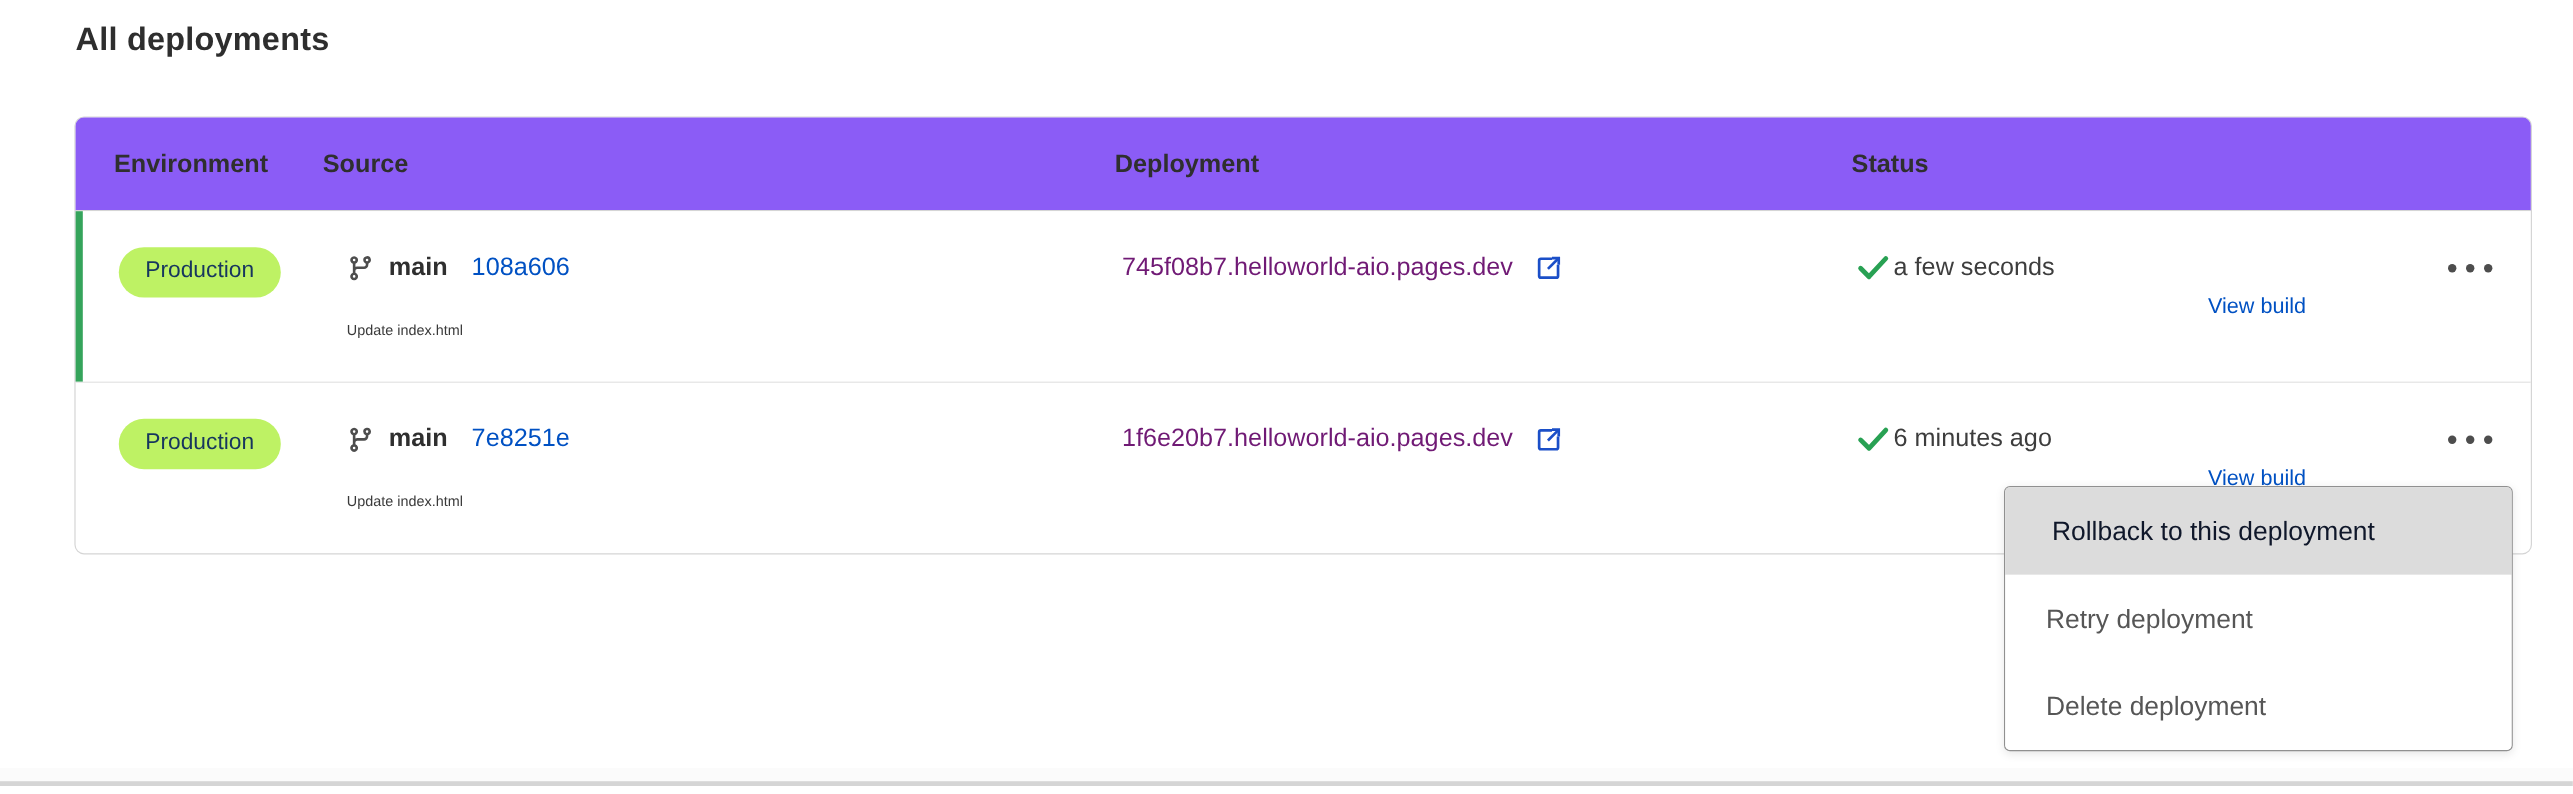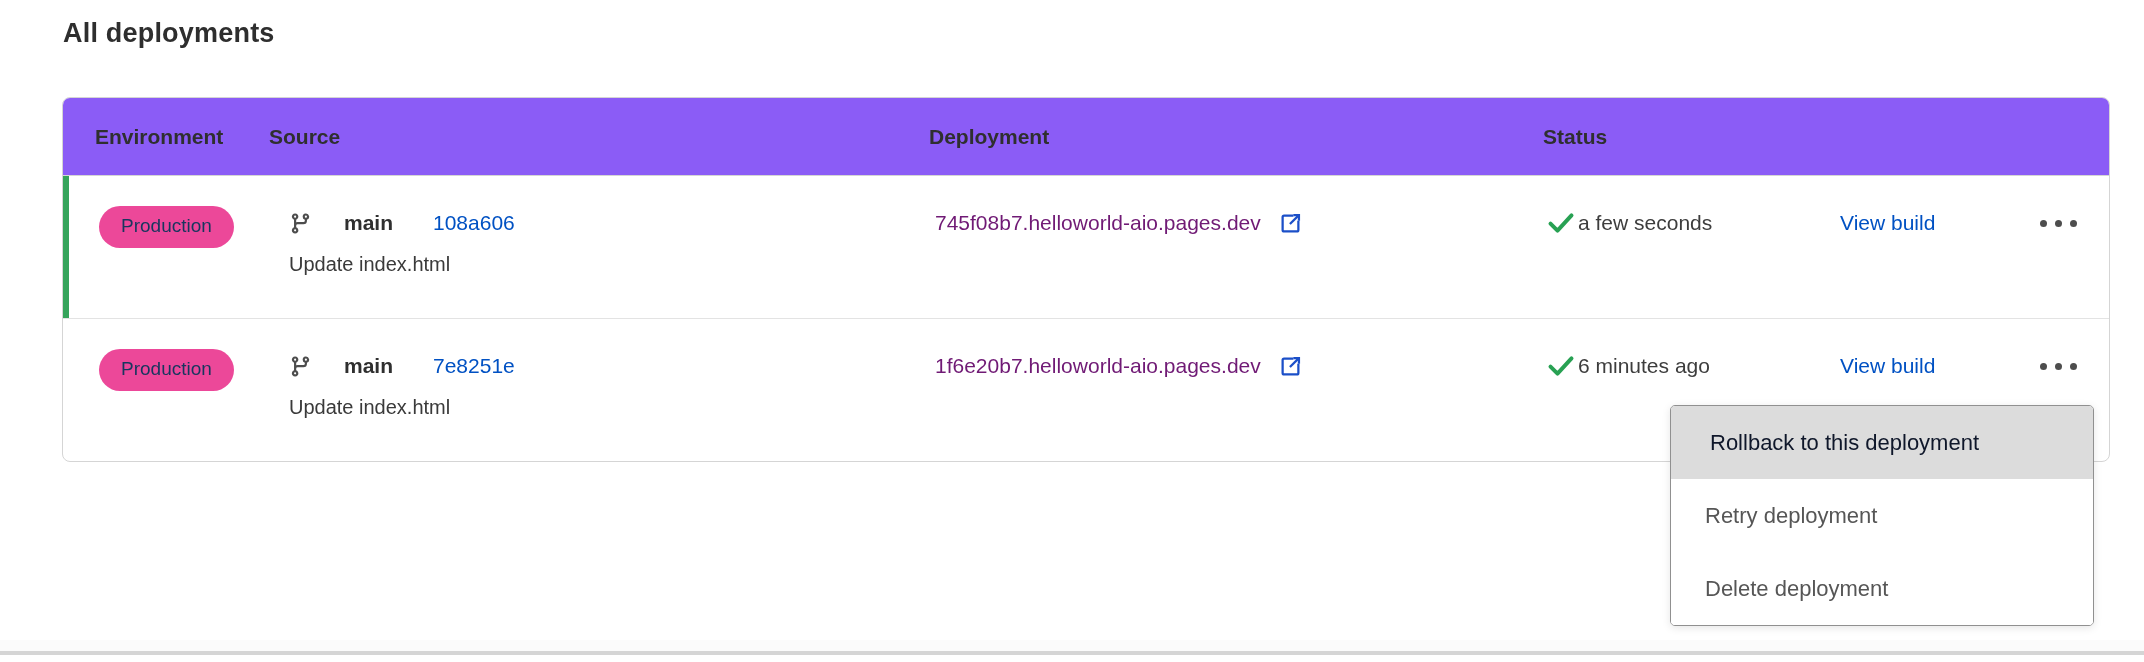--- a/index.html
+++ b/index.html
@@ -13,36 +13,36 @@
   .thead { display:grid; grid-template-columns:174px 660px 614px 1fr; align-items:center;
     height:78px; padding:0 30px 0 32px; background:#8b5cf6; border-bottom:1px solid #d5d5d5;
     border-radius:7px 7px 0 0; font-size:21px; font-weight:700; color:#2f2f2f; }
   .thead .th-source { padding-left:0; }
 
   .trow { position:relative; display:grid; grid-template-columns:174px 660px 614px 297px 170px 1fr;
     height:143px; padding:30px 30px 0 32px; align-items:start; }
   .trow.row-1 { border-bottom:1px solid #e3e3e3; }
   .trow.current::before { content:""; position:absolute; left:0; top:0; bottom:0; width:6px; background:#35a45b; }
 
-  .env-badge { display:inline-block; margin-left:4px; padding:9px 22px 10px; background:#ec4899; color:#17365e;
+  .env-badge { display:inline-block; margin-left:4px; padding:9px 22px 10px; background:#bef264; color:#17365e;
     font-size:19px; border-radius:24px; line-height:1.2; }
 
   .cell-source { padding-left:20px; }
-  .src-line1 { display:flex; align-items:center; gap:32px; height:34px; }
+  .src-line1 { display:flex; align-items:center; gap:12px; height:34px; }
   .branch-name { font-size:21px; font-weight:700; color:#2f2f2f; }
   .commit-link { font-size:21px; color:#0051c3; text-decoration:none; margin-left:8px; }
-  .commit-msg { margin-top:9px; font-size:20px; color:#3a3a3a; line-height:30px; }
+  .commit-msg { margin-top:20px; font-size:12px; color:#3a3a3a; line-height:30px; }
 
   .cell-deploy { display:flex; align-items:center; gap:16px; height:34px; padding-left:6px; }
   .deploy-url { font-size:21px; color:#701a75; }
 
   .cell-status { display:flex; align-items:center; gap:3px; height:34px; padding-left:4px; }
   .status-text { font-size:21px; color:#3d3d3d; }
 
-  .view-build { font-size:21px; color:#0051c3; text-decoration:none; line-height:34px; display:inline-block; }
+  .view-build { font-size:18px; color:#0051c3; text-decoration:none; line-height:34px; display:inline-block;margin-top:32px; }
 
   .cell-actions { display:flex; justify-content:flex-end; align-items:center; height:34px; }
   .menu-btn { background:none; border:none; cursor:pointer; display:flex; gap:8px; padding:6px 2px; }
   .menu-btn span { width:7px; height:7px; border-radius:50%; background:#4d4d4d; display:block; }
 
   .context-menu { position:absolute; left:1670px; top:405px; width:424px; background:#ffffff;
     border:1px solid #909090; border-radius:5px; overflow:hidden; z-index:10;
     box-shadow:0 2px 8px rgba(0,0,0,.10); }
   .context-menu .menu-item { display:flex; align-items:center; height:73px; padding-left:34px;
     font-size:22px; color:#565656; cursor:pointer; background:#fff; }

